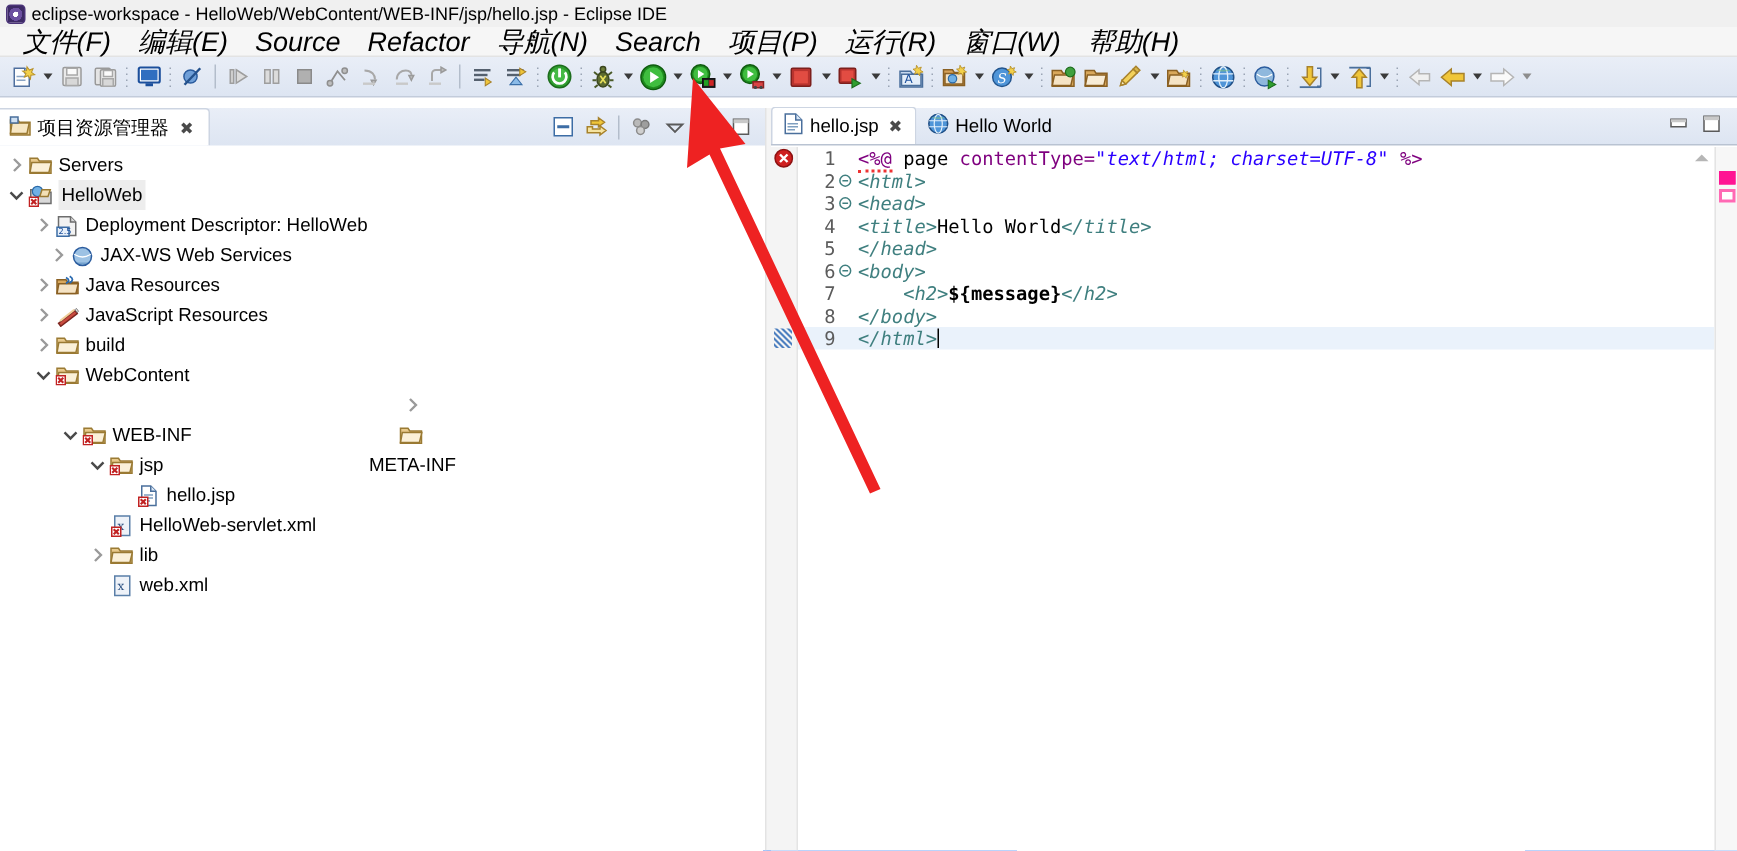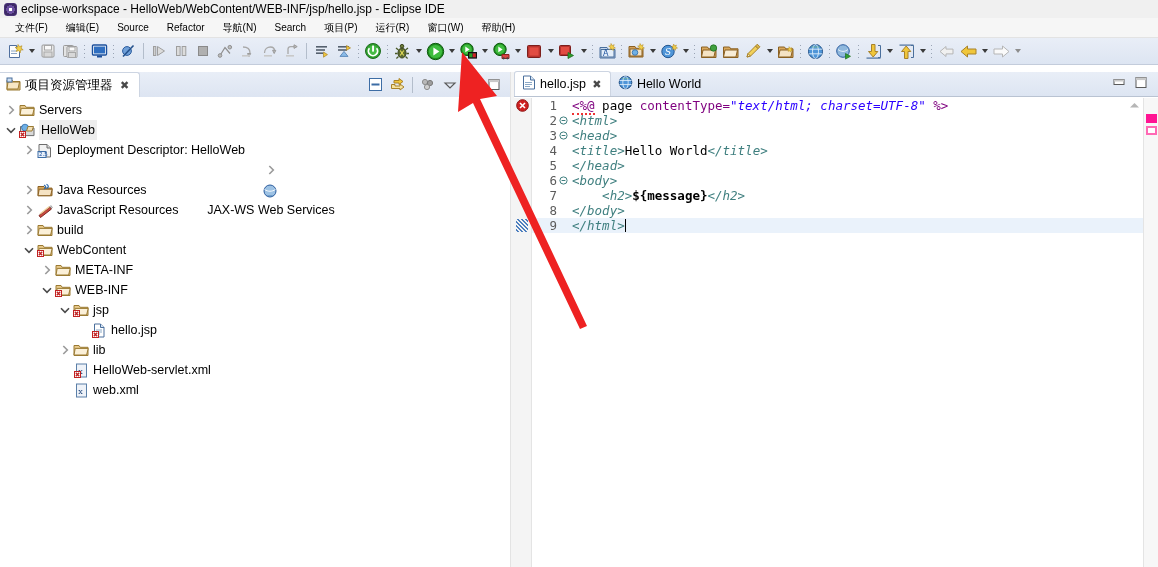--- a/index.html
+++ b/index.html
@@ -34,24 +34,25 @@
   
   #menubar {
     height:20px;
     background:#f6f6f6;
     display:flex; align-items:center;
     padding-left:6px;
     border-bottom:1px solid #e3e3e3;
   }
   .menu-item {
     padding:0 9px;
-    font-size:10px;
+    font-size:18px;
     line-height:20px;
     white-space:nowrap;
     cursor:default;
+    font-style:italic;
   }
 
   
   #toolbar {
     height:27px;
     background:linear-gradient(#e9eef7,#dde5f2);
     border-bottom:1px solid #c3ccdb;
     display:flex; align-items:center;
     padding-left:4px;
     position:relative;
@@ -710,21 +711,21 @@
           <span class="ticon">
             <svg width="16" height="15" viewBox="0 0 16 15">
               <path d="M2 1.5h8l3.5 3.5v9H2z" fill="#f2f2f2" stroke="#6d6d6d"></path>
               <path d="M10 1.5v3.5h3.5" fill="#dadada" stroke="#6d6d6d"></path>
               <rect x="1" y="8.5" width="8" height="6" fill="#e8f0fa" stroke="#3d6da5"></rect>
               <text x="2" y="13.3" font-size="5.5" font-family="DejaVu Sans, sans-serif" fill="#1b4f9c">2.5</text>
             </svg>
           </span>
           <span class="tlabel">Deployment Descriptor: HelloWeb</span>
         </div>
-        <div class="trow" style="padding-left: 32px; flex-direction: column;">
+        <div class="trow" style="padding-left: 32px;">
           <span class="twist">
             <svg width="12" height="12" viewBox="0 0 12 12">
               <path d="M4.3 2l4 4-4 4" fill="none" stroke="#9a9a9a" stroke-width="1.6"></path>
             </svg>
           </span>
           <span class="ticon">
             <svg width="16" height="15" viewBox="0 0 16 15">
               <circle cx="8" cy="8" r="6" fill="#9dc2e4" stroke="#2b5c9e"></circle>
               <path d="M2.5 6.5c3.5 2.3 7.5 2.3 11 0" stroke="#ffffff" fill="none" stroke-width=".9"></path>
               <path d="M4 12c2 1.8 6 1.8 8 0" fill="#4a7fb5" opacity=".5"></path>
@@ -786,21 +787,21 @@
           <span class="ticon">
             <svg width="16" height="14" viewBox="0 0 16 14">
               <path d="M1 2.5h5l1.2 1.8H15V12.5H1z" fill="#e8c98b" stroke="#9a7a33"></path>
               <path d="M2.2 5.4h13L13.6 12H1z" fill="#fbf0d8" stroke="#9a7a33"></path>
               <rect x="0.5" y="7.5" width="6" height="6" fill="#ffffff" stroke="#c12222"></rect>
               <path d="M1.8 8.8l3.4 3.4M5.2 8.8l-3.4 3.4" stroke="#c12222" stroke-width="1.4"></path>
             </svg>
           </span>
           <span class="tlabel">WebContent</span>
         </div>
-        <div class="trow" style="padding-left: 40px;">
+        <div class="trow" style="padding-left: 40px; flex-direction: column;">
           <span class="twist">
             <svg width="12" height="12" viewBox="0 0 12 12">
               <path d="M4.3 2l4 4-4 4" fill="none" stroke="#9a9a9a" stroke-width="1.6"></path>
             </svg>
           </span>
           <span class="ticon">
             <svg width="16" height="14" viewBox="0 0 16 14">
               <path d="M1 2.5h5l1.2 1.8H15V12.5H1z" fill="#e8c98b" stroke="#9a7a33"></path>
               <path d="M2.2 5.4h13L13.6 12H1z" fill="#fbf0d8" stroke="#9a7a33"></path>
             </svg>
@@ -846,44 +847,44 @@
               <path d="M2.5 1h6l3.5 3.5V14h-9.5z" fill="#ffffff" stroke="#4a6f9c"></path>
               <path d="M8.5 1v3.5h3.5" fill="#d9e7f6" stroke="#4a6f9c"></path>
               <path d="M4 7h6M4 9h6M4 11h4" stroke="#7f9fc0" stroke-width=".9"></path>
               <rect x="0.5" y="8.5" width="6" height="6" fill="#ffffff" stroke="#c12222"></rect>
               <path d="M1.8 9.8l3.4 3.4M5.2 9.8l-3.4 3.4" stroke="#c12222" stroke-width="1.4"></path>
             </svg>
           </span>
           <span class="tlabel">hello.jsp</span>
         </div>
         <div class="trow" style="padding-left: 58px;">
-          <span class="twist">
-            <svg width="12" height="12" viewBox="0 0 12 12">
-              <path d="M4.3 2l4 4-4 4" fill="none" stroke="#9a9a9a" stroke-width="1.6"></path>
-            </svg>
-          </span>
-          <span class="ticon">
-            <svg width="16" height="14" viewBox="0 0 16 14">
-              <path d="M1 2.5h5l1.2 1.8H15V12.5H1z" fill="#e8c98b" stroke="#9a7a33"></path>
-              <path d="M2.2 5.4h13L13.6 12H1z" fill="#fbf0d8" stroke="#9a7a33"></path>
-            </svg>
-          </span>
-          <span class="tlabel">lib</span>
-        </div>
-        <div class="trow" style="padding-left: 58px;">
           <span class="twist"></span>
           <span class="ticon">
             <svg width="15" height="15" viewBox="0 0 15 15">
               <rect x="2.5" y="1" width="10" height="13" fill="#eef2f8" stroke="#5a7fa8"></rect>
               <text x="4.3" y="10.5" font-size="8" font-family="DejaVu Serif, serif" fill="#2a4f80">x</text>
               <rect x="0.5" y="8.5" width="6" height="6" fill="#ffffff" stroke="#c12222"></rect>
               <path d="M1.8 9.8l3.4 3.4M5.2 9.8l-3.4 3.4" stroke="#c12222" stroke-width="1.4"></path>
             </svg>
           </span>
           <span class="tlabel">HelloWeb-servlet.xml</span>
+        </div>
+        <div class="trow" style="padding-left: 58px;">
+          <span class="twist">
+            <svg width="12" height="12" viewBox="0 0 12 12">
+              <path d="M4.3 2l4 4-4 4" fill="none" stroke="#9a9a9a" stroke-width="1.6"></path>
+            </svg>
+          </span>
+          <span class="ticon">
+            <svg width="16" height="14" viewBox="0 0 16 14">
+              <path d="M1 2.5h5l1.2 1.8H15V12.5H1z" fill="#e8c98b" stroke="#9a7a33"></path>
+              <path d="M2.2 5.4h13L13.6 12H1z" fill="#fbf0d8" stroke="#9a7a33"></path>
+            </svg>
+          </span>
+          <span class="tlabel">lib</span>
         </div>
         <div class="trow" style="padding-left: 58px;">
           <span class="twist"></span>
           <span class="ticon">
             <svg width="15" height="15" viewBox="0 0 15 15">
               <rect x="2.5" y="1" width="10" height="13" fill="#eef2f8" stroke="#5a7fa8"></rect>
               <text x="4.3" y="10.5" font-size="8" font-family="DejaVu Serif, serif" fill="#2a4f80">x</text>
             </svg>
           </span>
           <span class="tlabel">web.xml</span>

